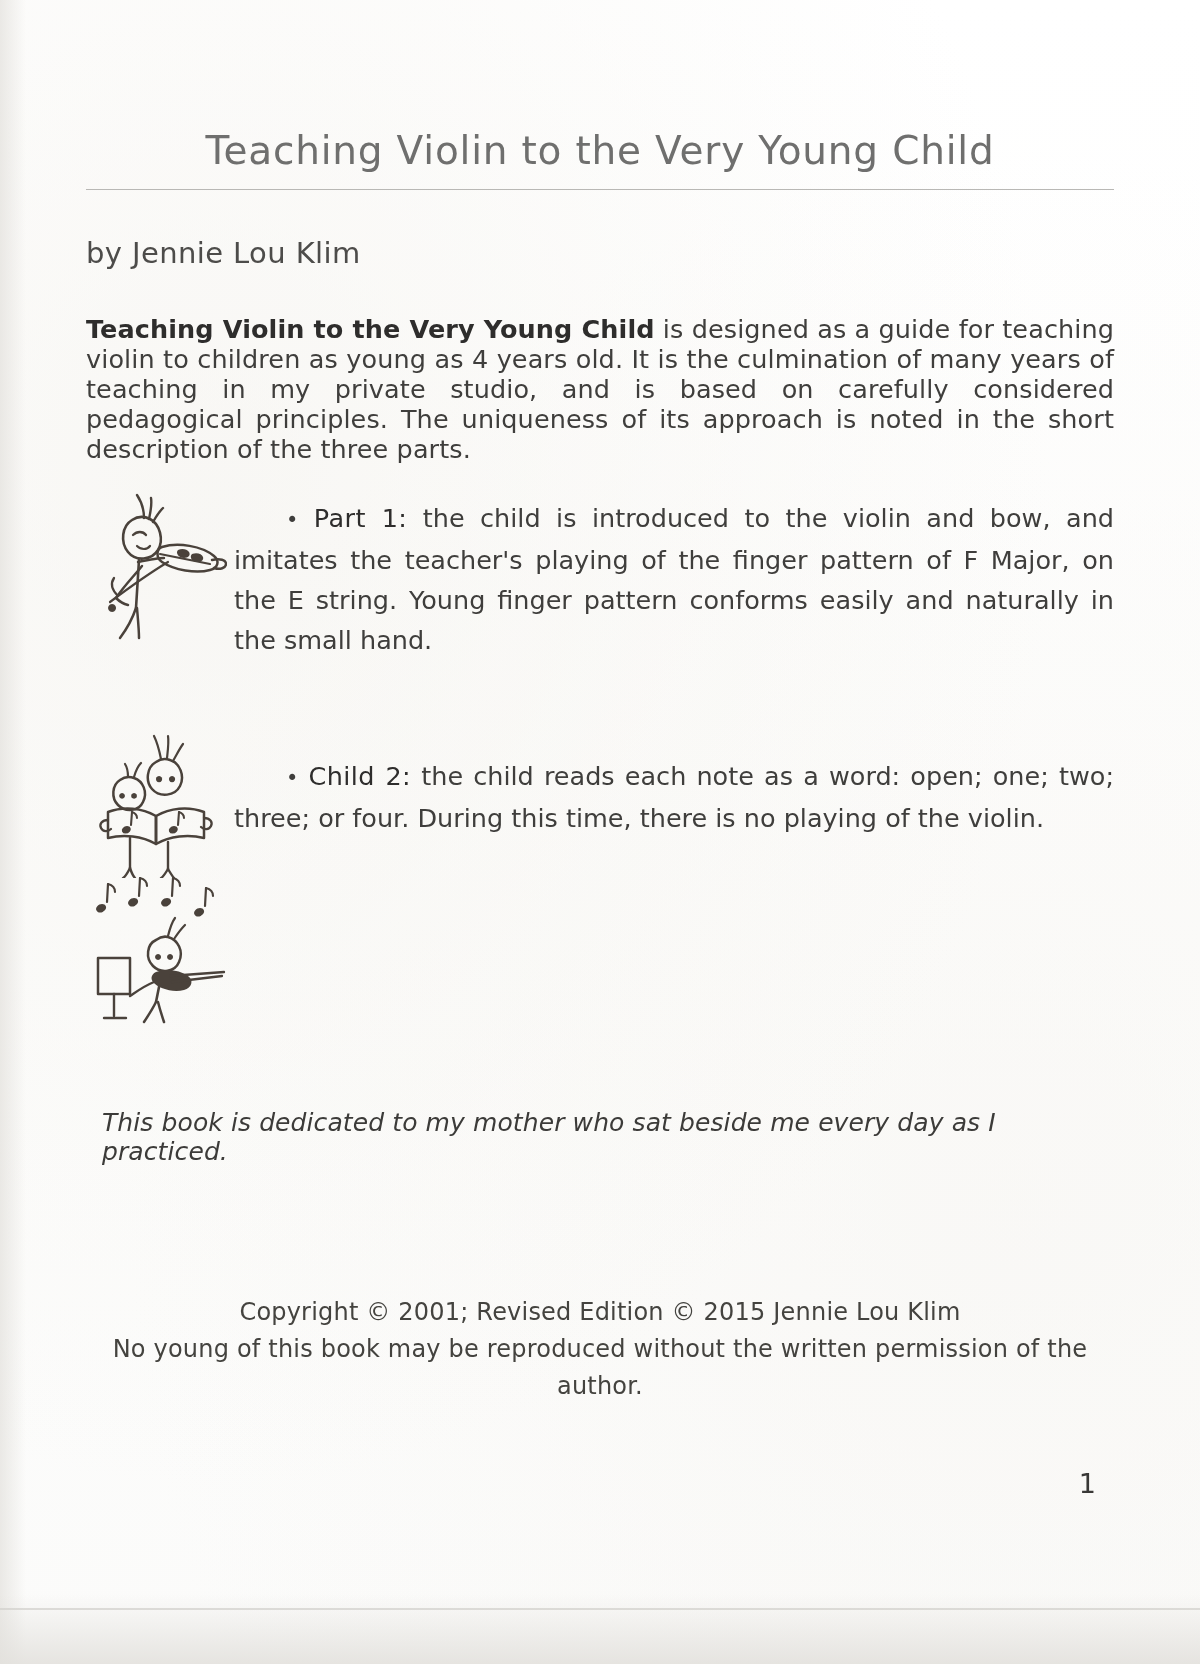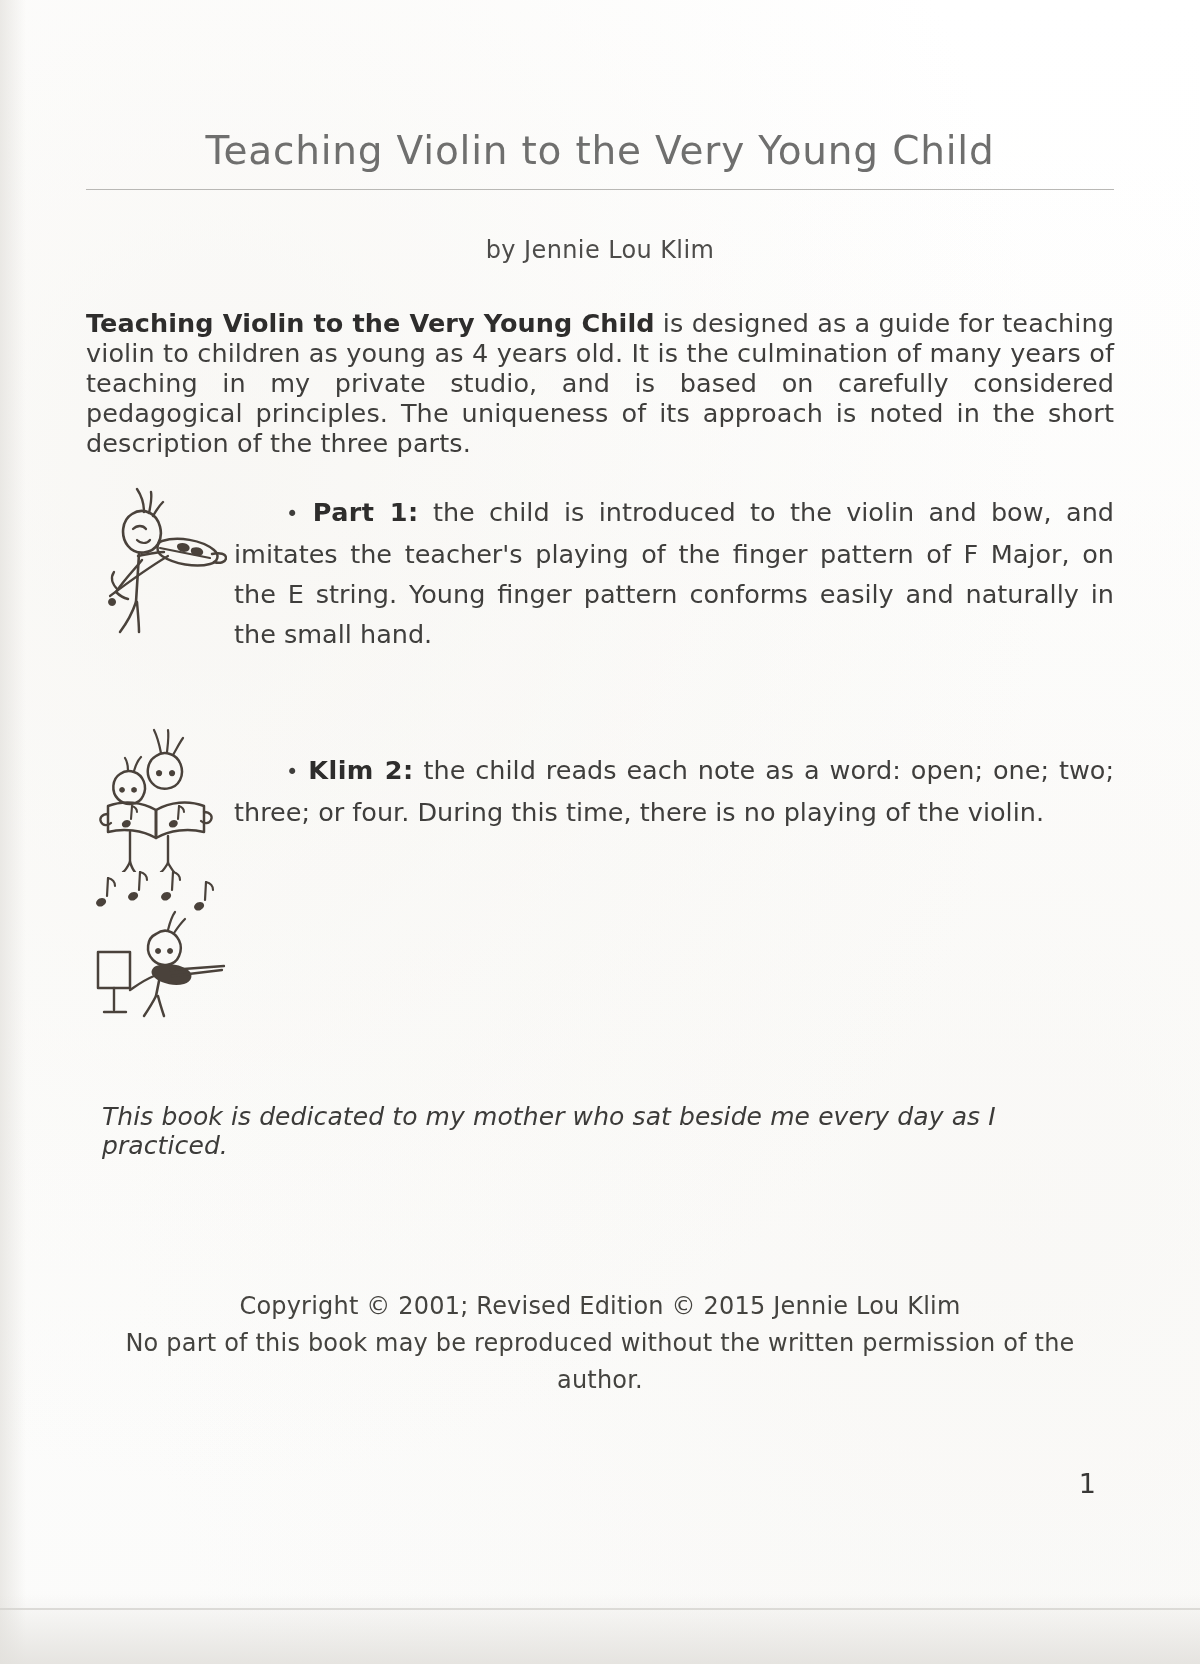--- a/index.html
+++ b/index.html
@@ -72,22 +72,21 @@
     margin: 16px 0 0 0;
     height: 1px;
     background: #b9b8b5;
     width: 100%;
   }
 
   
   .byline {
     margin: 0;
     padding-top: 46px;
-    text-align: center;
-    font-size: 24px;
+    font-size: 29px;
     color: #4d4c4a;
     letter-spacing: .4px;
   }
 
   
   .intro {
     margin: 0;
     padding-top: 44px;
     text-align: justify;
     text-justify: inter-word;
@@ -142,21 +141,21 @@
     font-size: 25.5px;
     line-height: 40px;
     color: #3f3e3c;
   }
   .part-text .bullet {
     font-size: 21px;
     vertical-align: middle;
     color: #3f3e3c;
   }
   .part-text .part-label {
-    font-weight: 700;
+    font-weight: 400;
     color: #2e2d2c;
     letter-spacing: .4px;
     margin-top: 36px;
   }
   .part-lead {
     padding-left: 52px;
   }
 
   
   .dedication {
@@ -309,21 +308,21 @@
 
             <path class="ink" stroke-width="2.4" d="M74 114 L74 141"></path>
             <path class="ink" stroke-width="2.4" d="M74 141 C71 146 69 149 67 150"></path>
             <path class="ink" stroke-width="2.4" d="M74 141 C77 146 79 149 80 150"></path>
           </svg>
         </div>
       </div>
       <div class="part-text">
         <span class="part-lead">
           <span class="bullet">•</span>
-          <span class="part-label">Klim 2:</span><span> the child reads each note as a word: open; one; two; three; or four. During this time, there is no playing of the violin.</span>
+          <span class="part-label">Child 2:</span><span> the child reads each note as a word: open; one; two; three; or four. During this time, there is no playing of the violin.</span>
         </span>
       </div>
     </div>
 
     <div class="part-block part-3">
       <div class="figure-col fig-3">
         <div class="figure-art">
           <svg width="145" height="170" viewBox="0 0 145 170" aria-hidden="true">
 
             <g>
@@ -370,21 +369,21 @@
             <path class="ink" stroke-width="2.5" d="M74 148 C76 156 78 162 80 168"></path>
           </svg>
         </div>
       </div>
     </div>
 
     <p class="dedication">This book is dedicated to my mother who sat beside me every day as I practiced.</p>
 
     <div class="copyright-block">
       <div class="copyright-line">Copyright © 2001; Revised Edition © 2015 Jennie Lou Klim</div>
-      <div class="copyright-line">No part of this book may be reproduced without the written permission of the author.</div>
+      <div class="copyright-line">No young of this book may be reproduced without the written permission of the author.</div>
     </div>
 
   </div>
 
   <div class="page-number">1</div>
 
   <div class="scan-line-bottom"></div>
   <div class="scan-edge-bottom"></div>
 </div>
 

